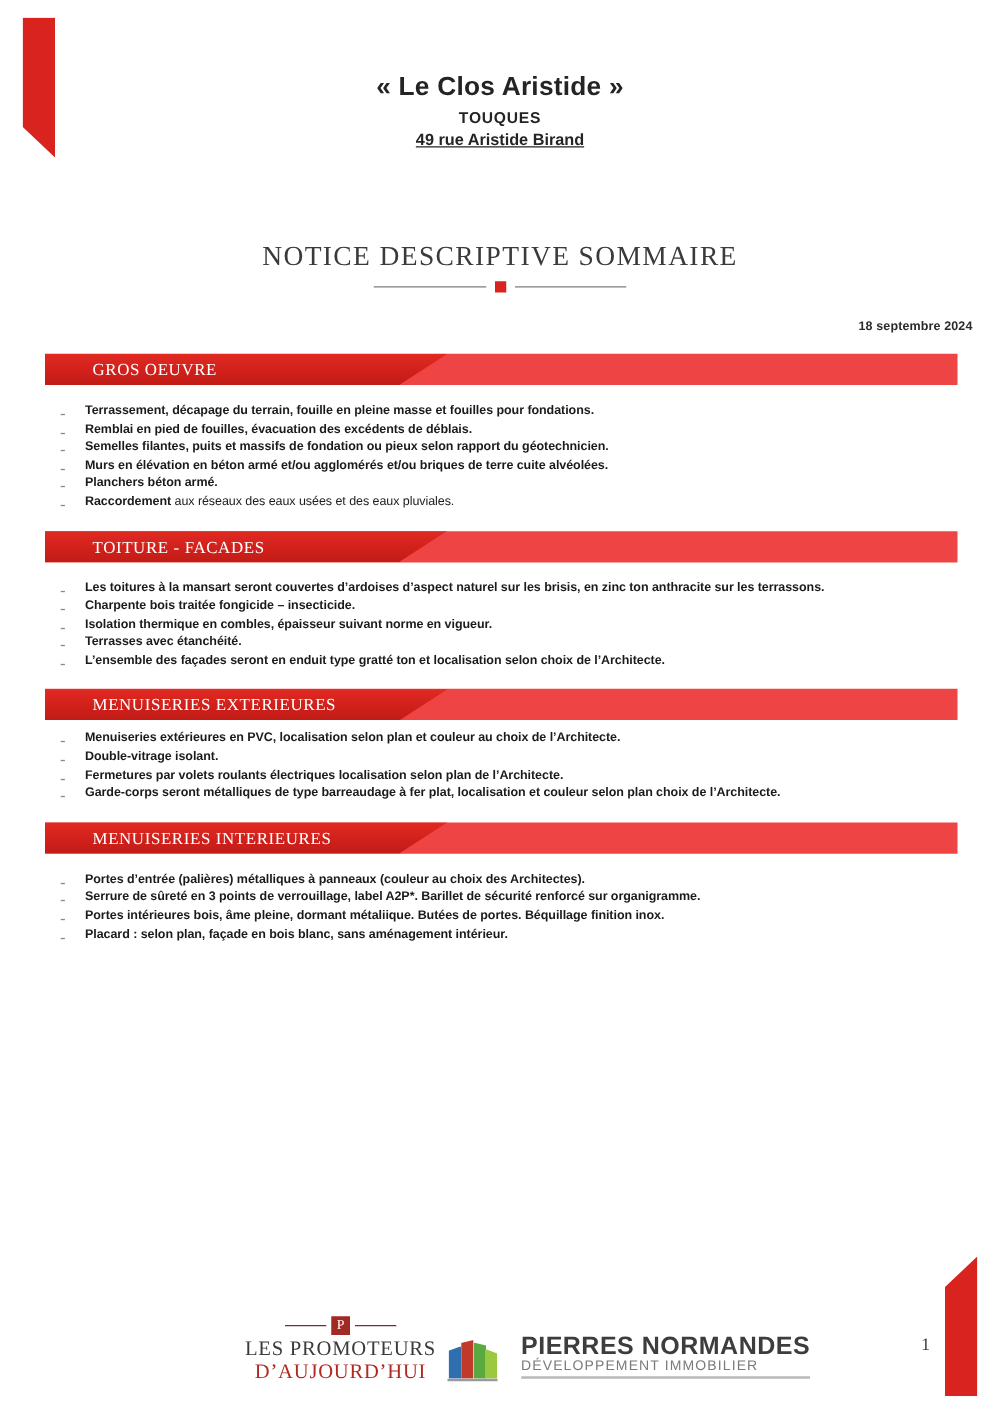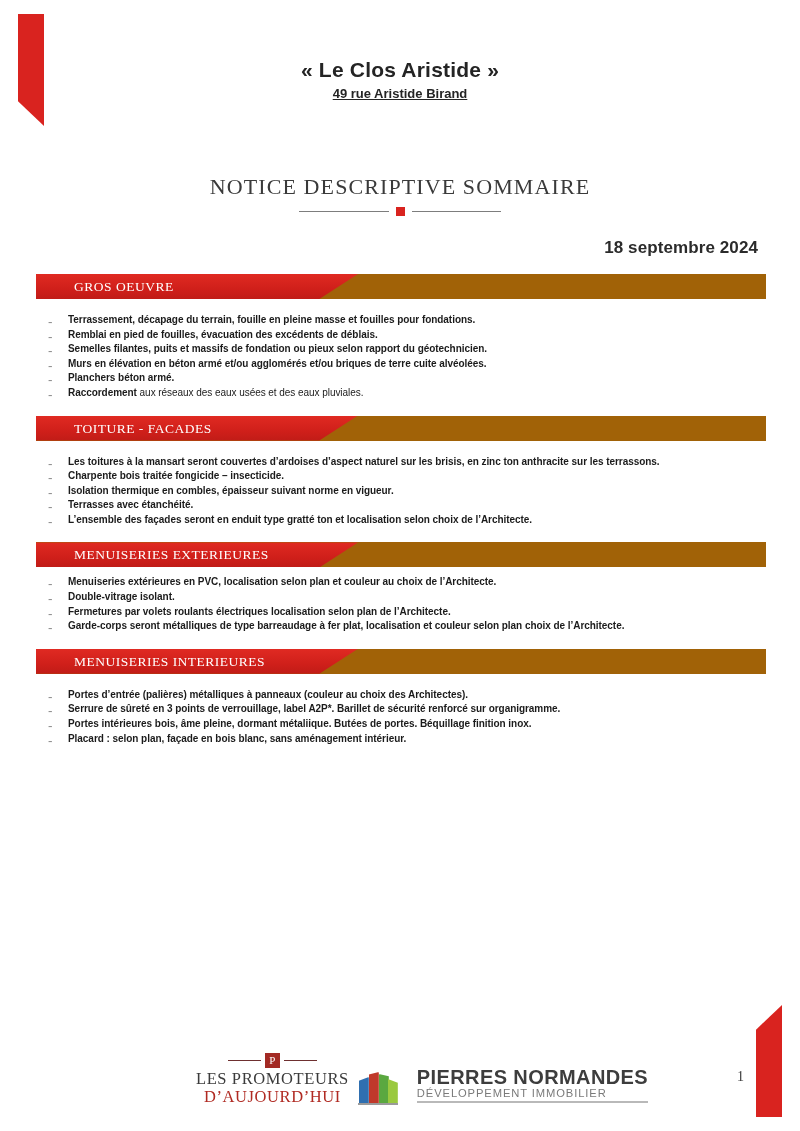--- a/index.html
+++ b/index.html
@@ -91,39 +91,39 @@
   .title-rule .sq {
     width: 9px;
     height: 9px;
     background: #d9231f;
     flex: none;
   }
 
   
   .doc-date {
     text-align: right;
-    padding-right: 42px;
+    padding-right: 22px;
     margin-top: 22px;
-    font-size: 17px;
+    font-size: 10px;
     font-weight: bold;
     color: #2b2b2b;
     letter-spacing: .1px;
   }
 
   
   .content {
     padding: 0 34px 0 36px;
   }
   .section {
     margin-top: 16px;
   }
   .section-banner {
     position: relative;
     height: 25px;
-    background: #a16207;
+    background: #ef4444;
     display: flex;
     align-items: center;
   }
   .section-banner .red {
     position: absolute;
     left: 0;
     top: 0;
     height: 25px;
     width: 322px;
     background: linear-gradient(180deg, #e02a22 0%, #cf1f1a 62%, #c01c17 100%);
@@ -299,20 +299,21 @@
   }
 </style>
 </head>
 <body>
 
 <div class="flag-top-left"></div>
 <div class="flag-bottom-right"></div>
 
 <div class="doc-header">
   <div class="project-title">« Le Clos Aristide »</div>
+  <div class="project-city">TOUQUES</div>
   <div class="project-address">49 rue Aristide Birand</div>
 </div>
 
 <div class="doc-title-block">
   <div class="doc-title">NOTICE DESCRIPTIVE SOMMAIRE</div>
   <div class="title-rule">
     <span class="bar"></span>
     <span class="sq"></span>
     <span class="bar"></span>
   </div>

